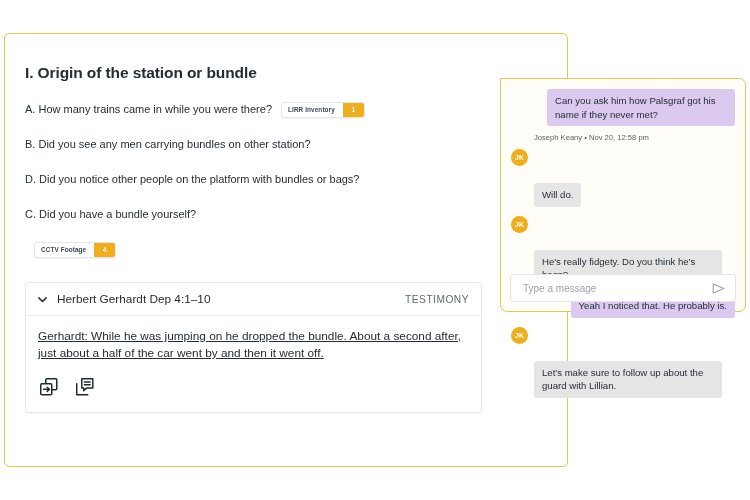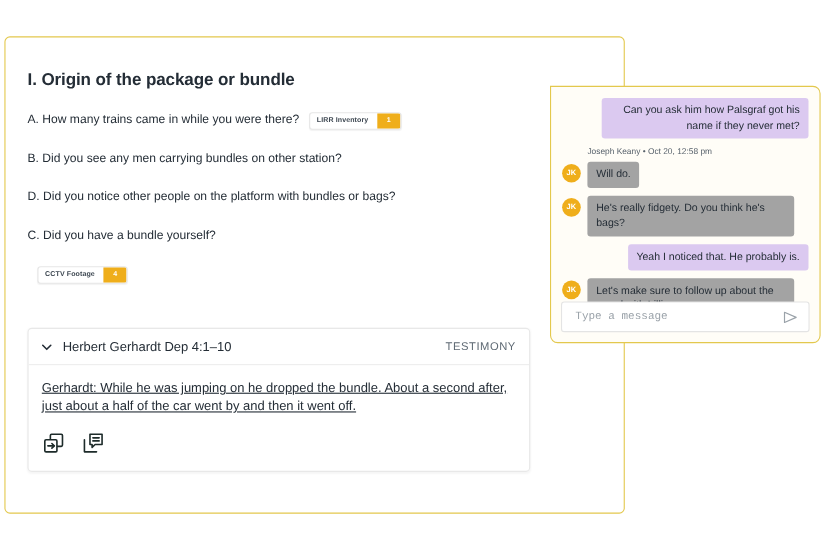--- a/index.html
+++ b/index.html
@@ -86,21 +86,21 @@
     width: 21px;
     text-align: center;
     line-height: 14px;
     height: 14px;
   }
 
   
   #testimony-card {
     position: absolute;
     left: 20px;
-    top: 264px;
+    top: 248px;
     width: 457px;
     border: 1px solid #e8e8e8;
     border-radius: 4px;
     background: #ffffff;
     box-sizing: border-box;
     box-shadow: 0 1px 2px rgba(0,0,0,0.04);
   }
   #testimony-header {
     display: flex;
     align-items: center;
@@ -244,22 +244,22 @@
   }
 
   .bubble {
     font-size: 9.6px;
     line-height: 1.42;
     padding: 5px 8px;
     border-radius: 3px;
     max-width: 172px;
     color: #242d36;
   }
-  .bubble.in  { background: #a3a3a3; }
-  .bubble.out { background: #dbc9f0; text-align: right; }
+  .bubble.in  { background: #e5e5e5; margin-top: 36px; }
+  .bubble.out { background: #dbc9f0; text-align: left; }
 
   .meta-line {
     font-size: 7.6px;
     color: #57616b;
     margin: 5px 0 5px 0;
     padding-left: 23px;
   }
 
   #chat-input-wrap {
     position: absolute;
@@ -272,36 +272,36 @@
     border-radius: 3px;
     display: flex;
     align-items: center;
     padding: 0 8px 0 10px;
     box-sizing: border-box;
   }
   #chat-input {
     flex: 1 1 auto;
     border: none;
     outline: none;
-    font-family: Liberation Mono, monospace;
+    font-family: Liberation Sans, sans-serif;
     font-size: 10px;
     color: #242d36;
     background: transparent;
   }
   #chat-input::placeholder { color: #9aa2a9; }
   #send-icon { width: 17px; height: 17px; color: #9aa2a9; cursor: pointer; }
   #send-icon svg { display: block; }
 </style>
 </head>
 <body>
 
 <div id="doc-panel">
   <div id="doc-inner">
 
-    <h1 class="section-title">I. Origin of the package or bundle</h1>
+    <h1 class="section-title">I. Origin of the station or bundle</h1>
 
     <div class="q-row">
       <span class="q-text">A. How many trains came in while you were there?</span>
       <span class="tag">
         <span class="tag-label">LIRR Inventory</span>
         <span class="tag-count">1</span>
       </span>
     </div>
 
     <div class="q-row">
@@ -364,21 +364,21 @@
 
 <div id="chat-panel">
 
 
   <div id="chat-body">
 
     <div class="msg-row out">
       <div class="bubble out">Can you ask him how Palsgraf got his name if they never met?</div>
     </div>
 
-    <div class="meta-line">Joseph Keany • Oct 20, 12:58 pm</div>
+    <div class="meta-line">Joseph Keany • Nov 20, 12:58 pm</div>
 
     <div class="msg-row">
       <div class="avatar">JK</div>
       <div class="bubble in">Will do.</div>
     </div>
 
     <div class="msg-row">
       <div class="avatar">JK</div>
       <div class="bubble in">He's really fidgety. Do you think he's bags?</div>
     </div>

